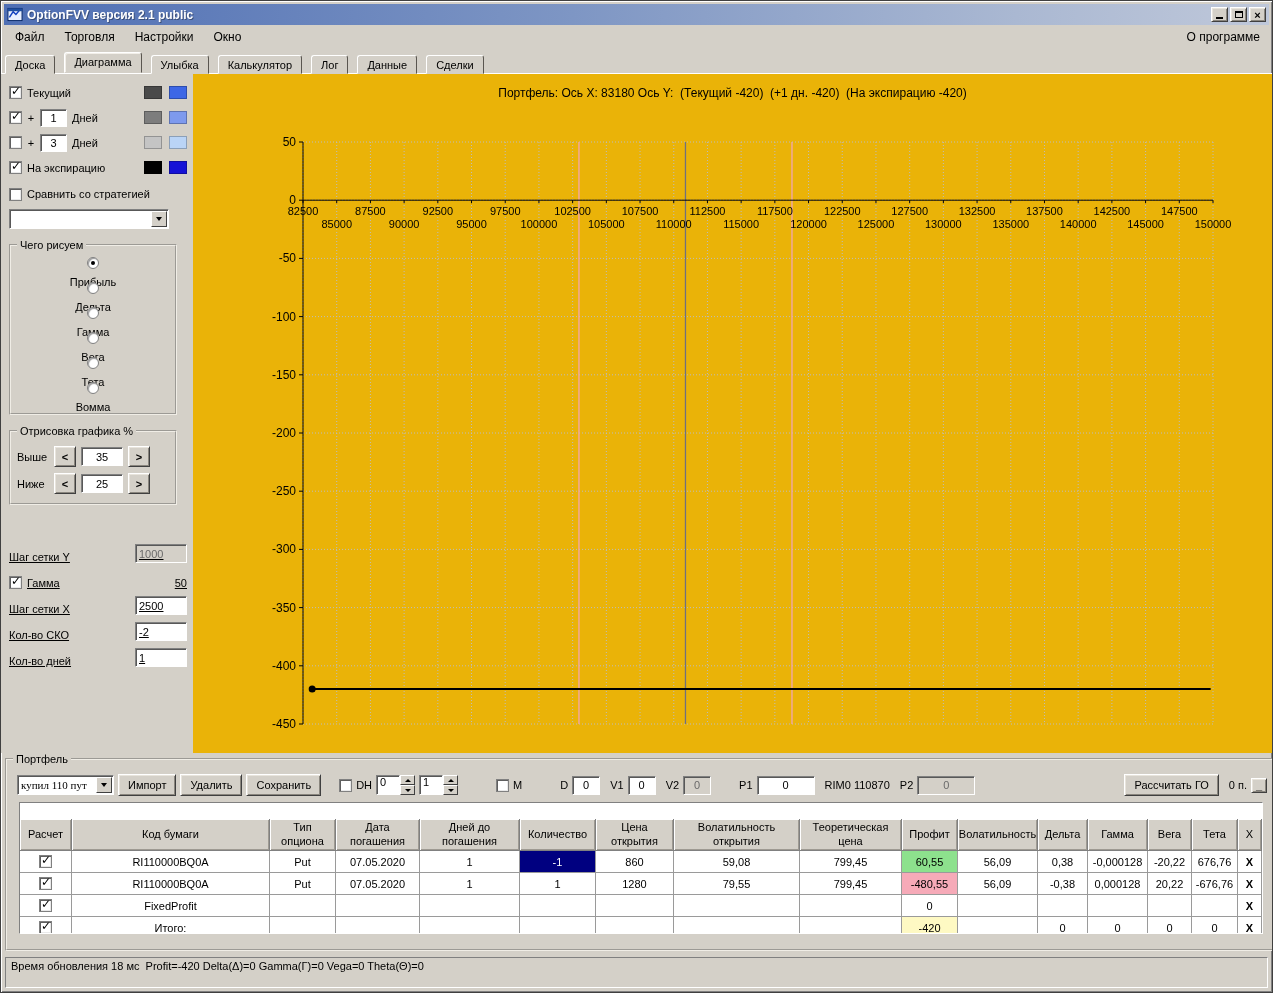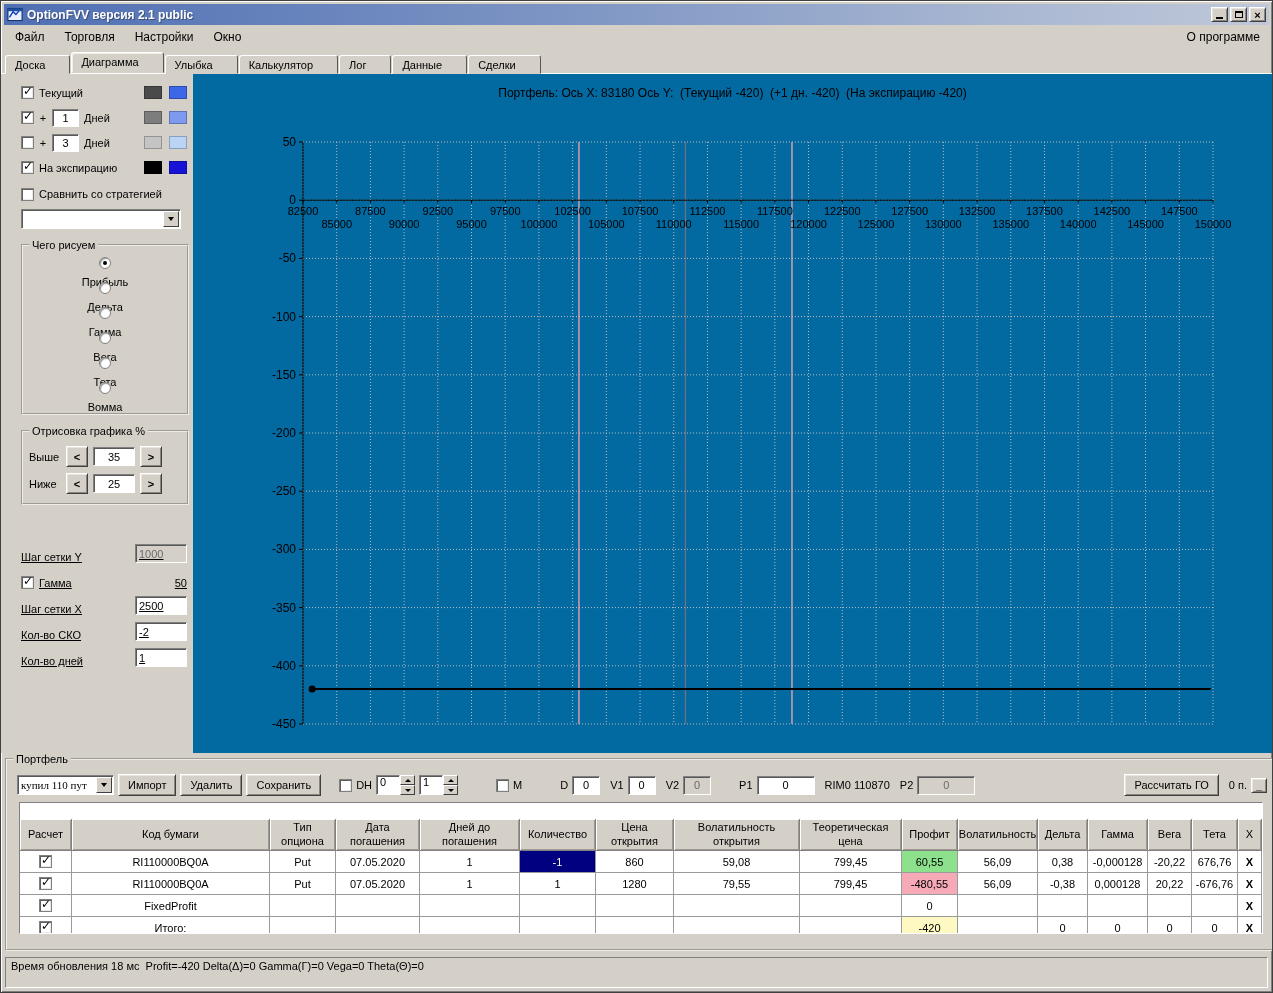--- a/index.html
+++ b/index.html
@@ -24,29 +24,29 @@
   .glyph-max { width:8px; height:7px; border:1px solid #000; border-top-width:2px; }
 
   
   .menubar { height:24px; display:flex; align-items:center; padding:0 4px; font-size:12px; }
   .menu-items { display:flex; }
   .menu-item { padding:3px 10px; cursor:default; }
   .menu-about { margin-left:auto; padding:3px 8px; }
 
   
   .tabstrip { height:24px; padding:4px 2px 0 4px; display:flex; align-items:flex-end; }
-  .tab { padding:3px 24px 2px 9px; margin-right:1px; background:#d4d0c8;
+  .tab { padding:3px 9px 2px 9px; margin-right:9px; background:#d4d0c8;
          border:1px solid; border-color:#fff #5a5650 #d4d0c8 #fff;
          border-top-left-radius:3px; border-top-right-radius:3px; position:relative; top:1px; }
   .tab.active { font-weight:normal; padding-bottom:4px; top:0; z-index:3; box-shadow:inset 1px 1px 0 #f2efe9; }
 
   
   .content { flex:1; display:flex; min-height:0; border-top:1px solid #fff; }
-  .sidebar { width:192px; padding:6px 6px 0 20px; background:#d4d0c8; }
-  .chart-panel { flex:1; background:#0369a1; overflow:hidden; }
+  .sidebar { width:192px; padding:6px 6px 0 8px; background:#d4d0c8; }
+  .chart-panel { flex:1; background:#eab308; overflow:hidden; }
   .chart-title { height:38px; display:flex; align-items:center; justify-content:center;
                  font-size:12px; white-space:pre; }
 
   
   .cb { position:relative; display:inline-block; width:13px; height:13px; background:#fff;
         border:1px solid #808080; box-shadow:inset 1px 1px 0 #5f5f5f, inset -1px -1px 0 #e9e9e9; flex:none; }
   .cb.on::after { content:"✓"; position:absolute; left:1px; top:-3px; font-size:12px; font-weight:bold; color:#000; }
   .radio { position:relative; display:inline-block; width:12px; height:12px; border-radius:50%; background:#fff;
            border:1px solid #808080; box-shadow:inset 1px 1px 1px #9a9a9a; flex:none; }
   .radio.on::after { content:""; position:absolute; left:3px; top:3px; width:4px; height:4px; border-radius:50%; background:#000; }

